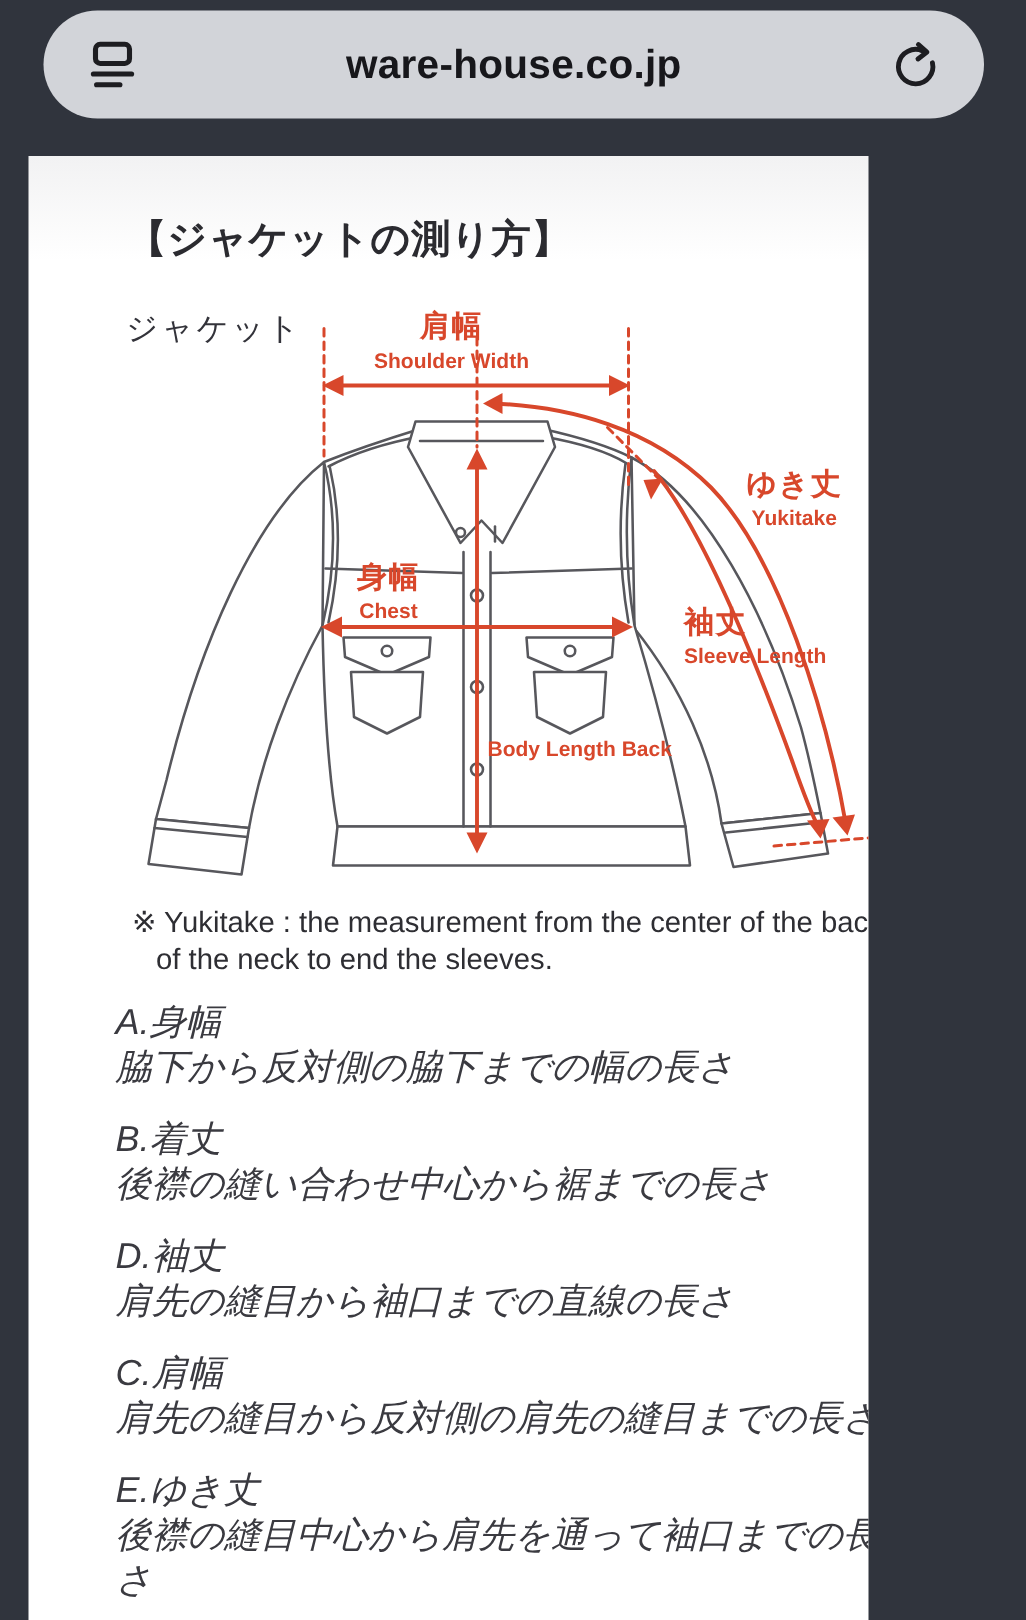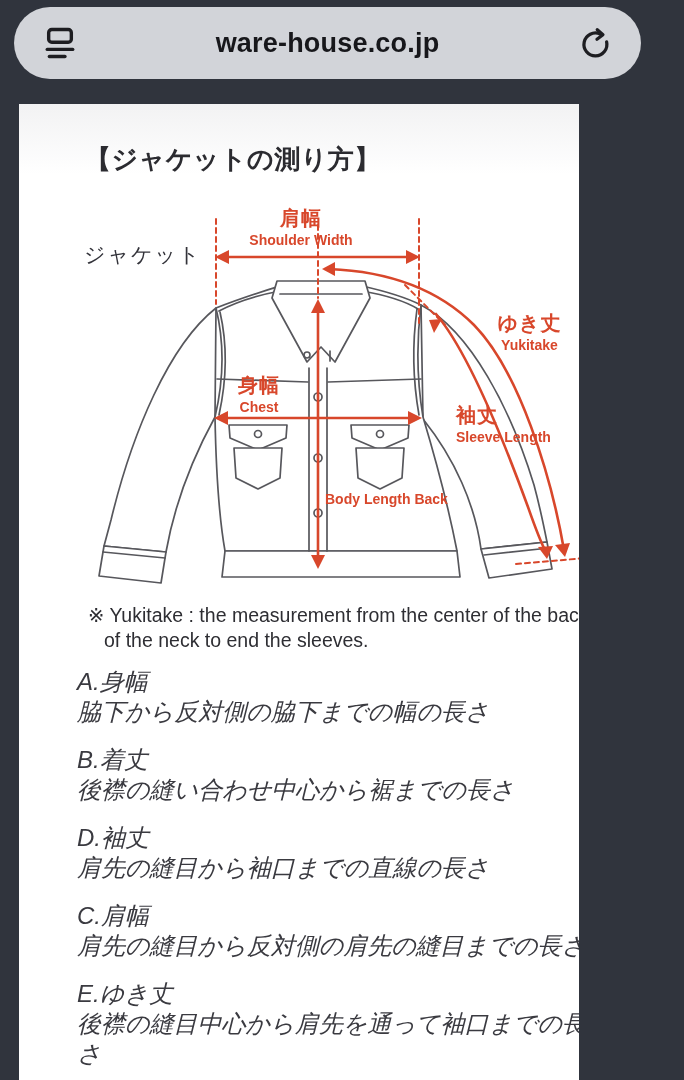--- a/index.html
+++ b/index.html
@@ -5,21 +5,21 @@
   * { margin: 0; padding: 0; box-sizing: border-box; }
   html,body { width: 684px; height: 1080px; overflow: hidden; }
   body {
     background: #30343d;
     font-family: "Liberation Sans", "DejaVu Sans", sans-serif;
     position: relative;
   }
   
   .chrome { height: 104px; position: relative; }
   .addressbar {
-    position: absolute; left: 14px; top: 7px;
+    position: absolute; left: 29px; top: 7px;
     width: 627px; height: 72px;
     background: #d2d4d9; border-radius: 36px;
     display: flex; align-items: center; justify-content: space-between;
     padding: 0 27px;
   }
   .addr-icon { width: 38px; height: 40px; display: flex; align-items: center; justify-content: center; }
   .addr-icon svg { display: block; }
   .url-text { font-size: 27px; font-weight: 600; color: #17171b; letter-spacing: .2px; }
   
   .panel {
@@ -29,21 +29,21 @@
     overflow: hidden;
   }
   .page-title {
     margin: 39px 0 0 66px;
     font-size: 26px; line-height: 32px; font-weight: bold;
     color: #2b2b30; letter-spacing: .5px;
   }
   
   .diagram { position: relative; width: 640px; height: 392px; margin-top: 30px; }
   .diagram svg { position: absolute; left: 0; top: 0; }
-  .jp-label { position: absolute; color: #33333a; font-size: 21px; letter-spacing: 2px; margin-top: 36px; }
+  .jp-label { position: absolute; color: #33333a; font-size: 21px; letter-spacing: 2px; }
   .meas { position: absolute; color: #d8472b; font-weight: bold; }
   .meas .jp { font-size: 20px; line-height: 24px; letter-spacing: 1px; }
   .meas .en { font-size: 14px; line-height: 20px; letter-spacing: 0; }
   .t-center { text-align: center; }
   
   .note {
     margin: 6px 0 14px 69px;
     width: 512px;
     font-size: 19.5px; line-height: 25px; color: #2e2e33;
     padding-left: 16px; text-indent: -16px;

